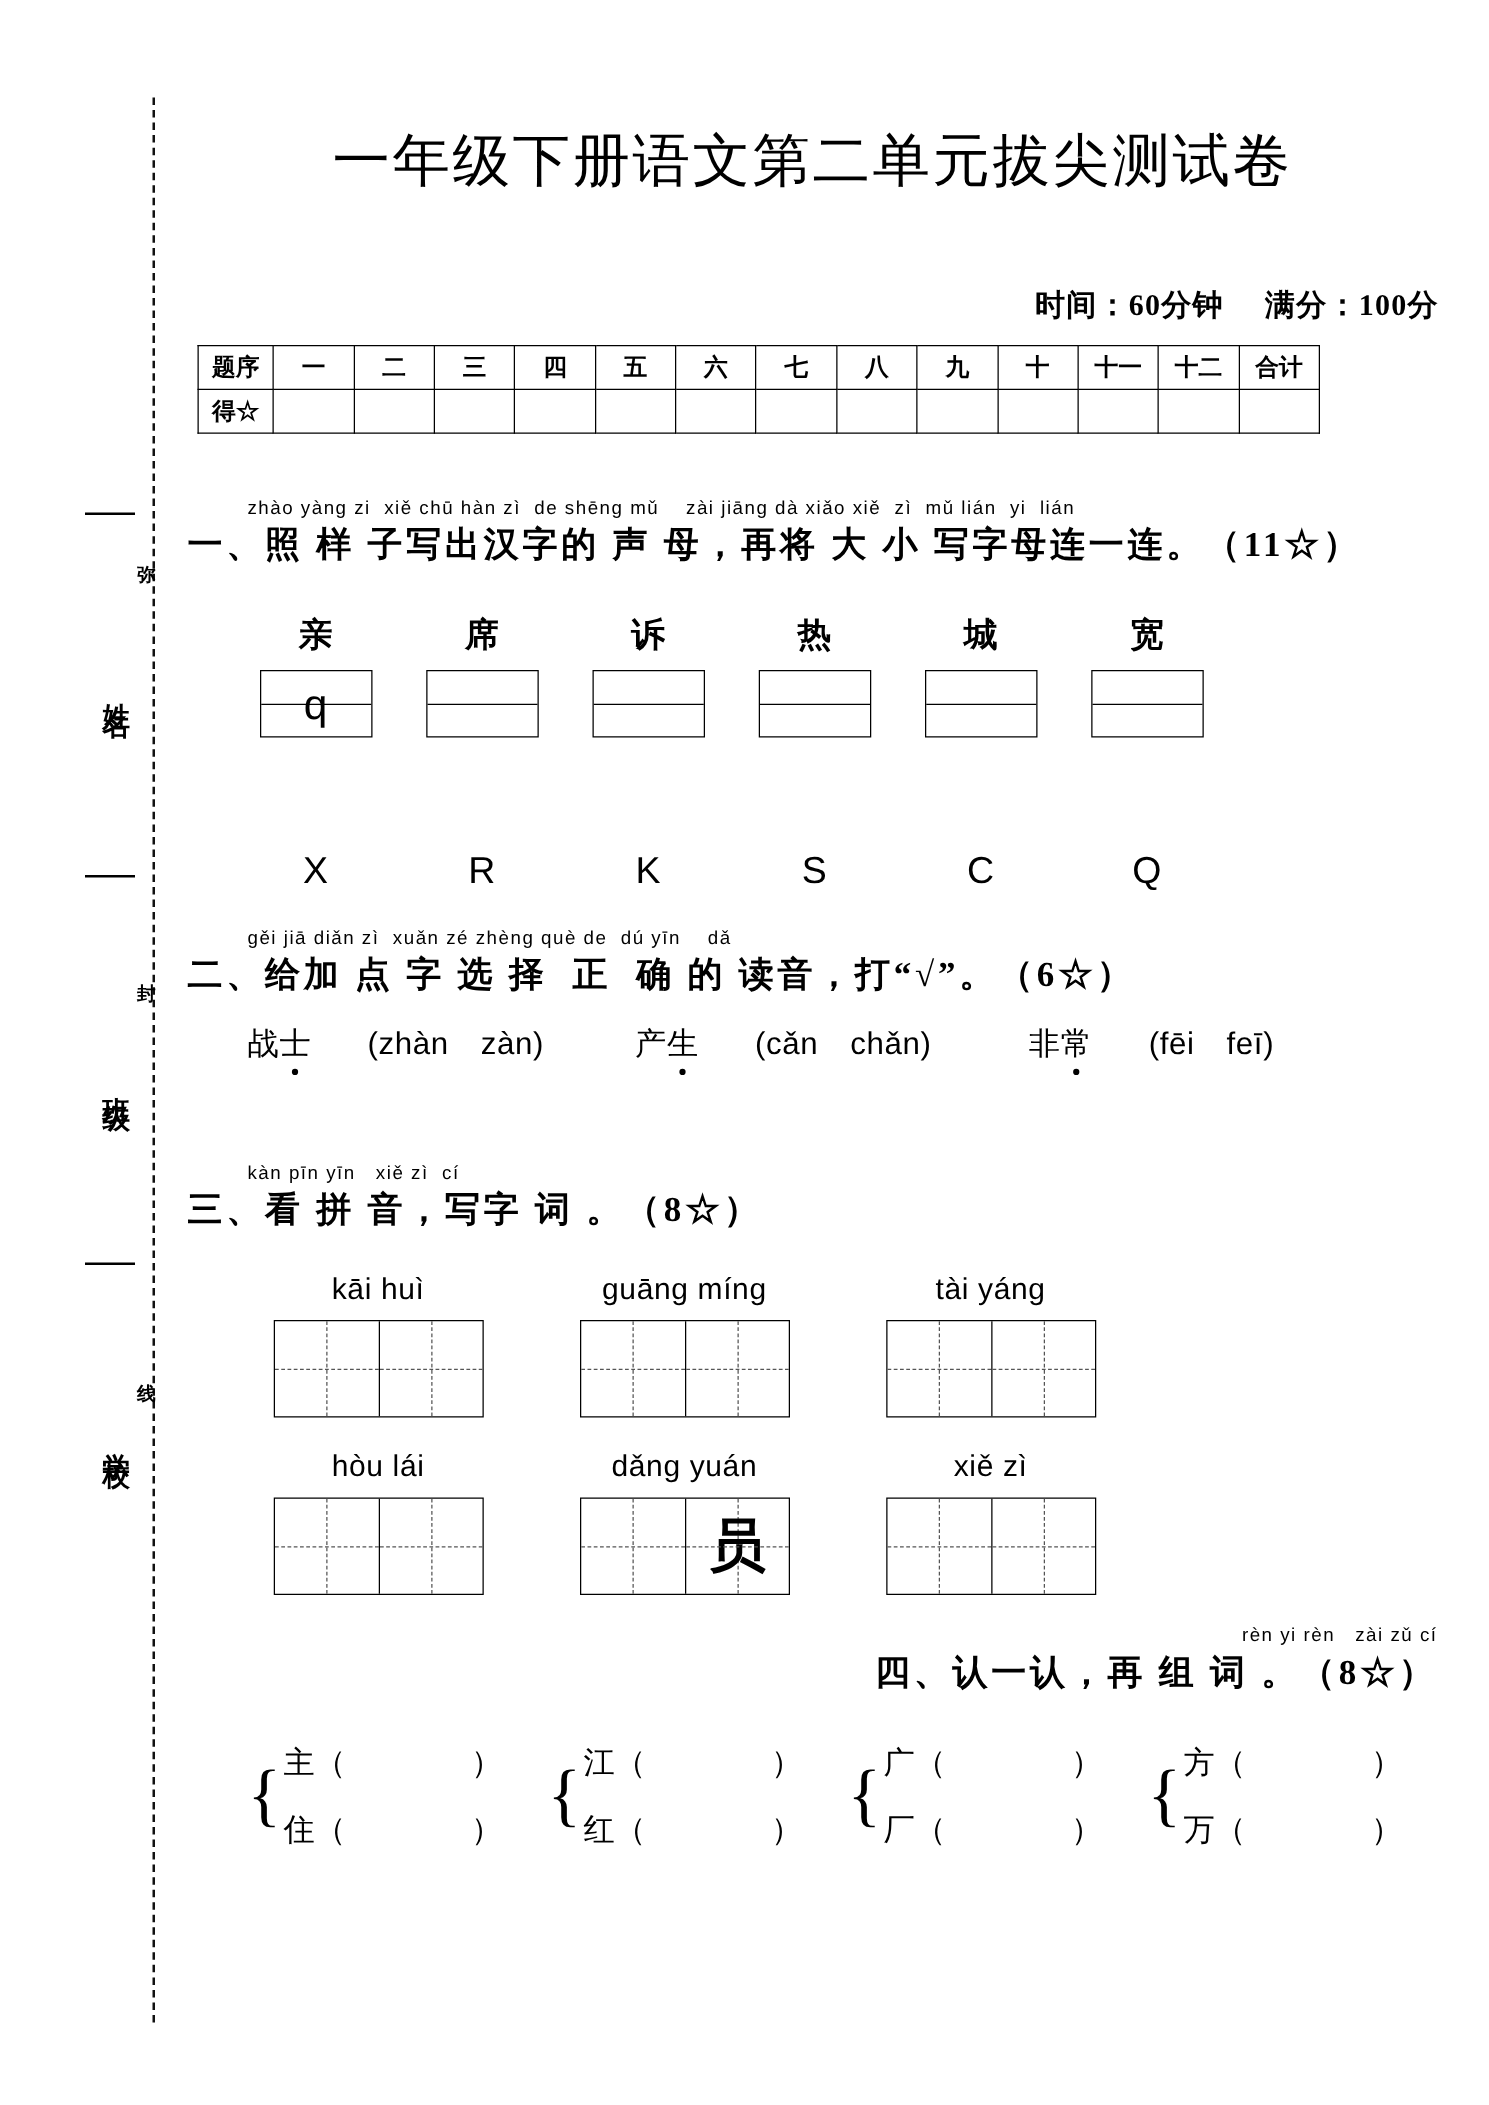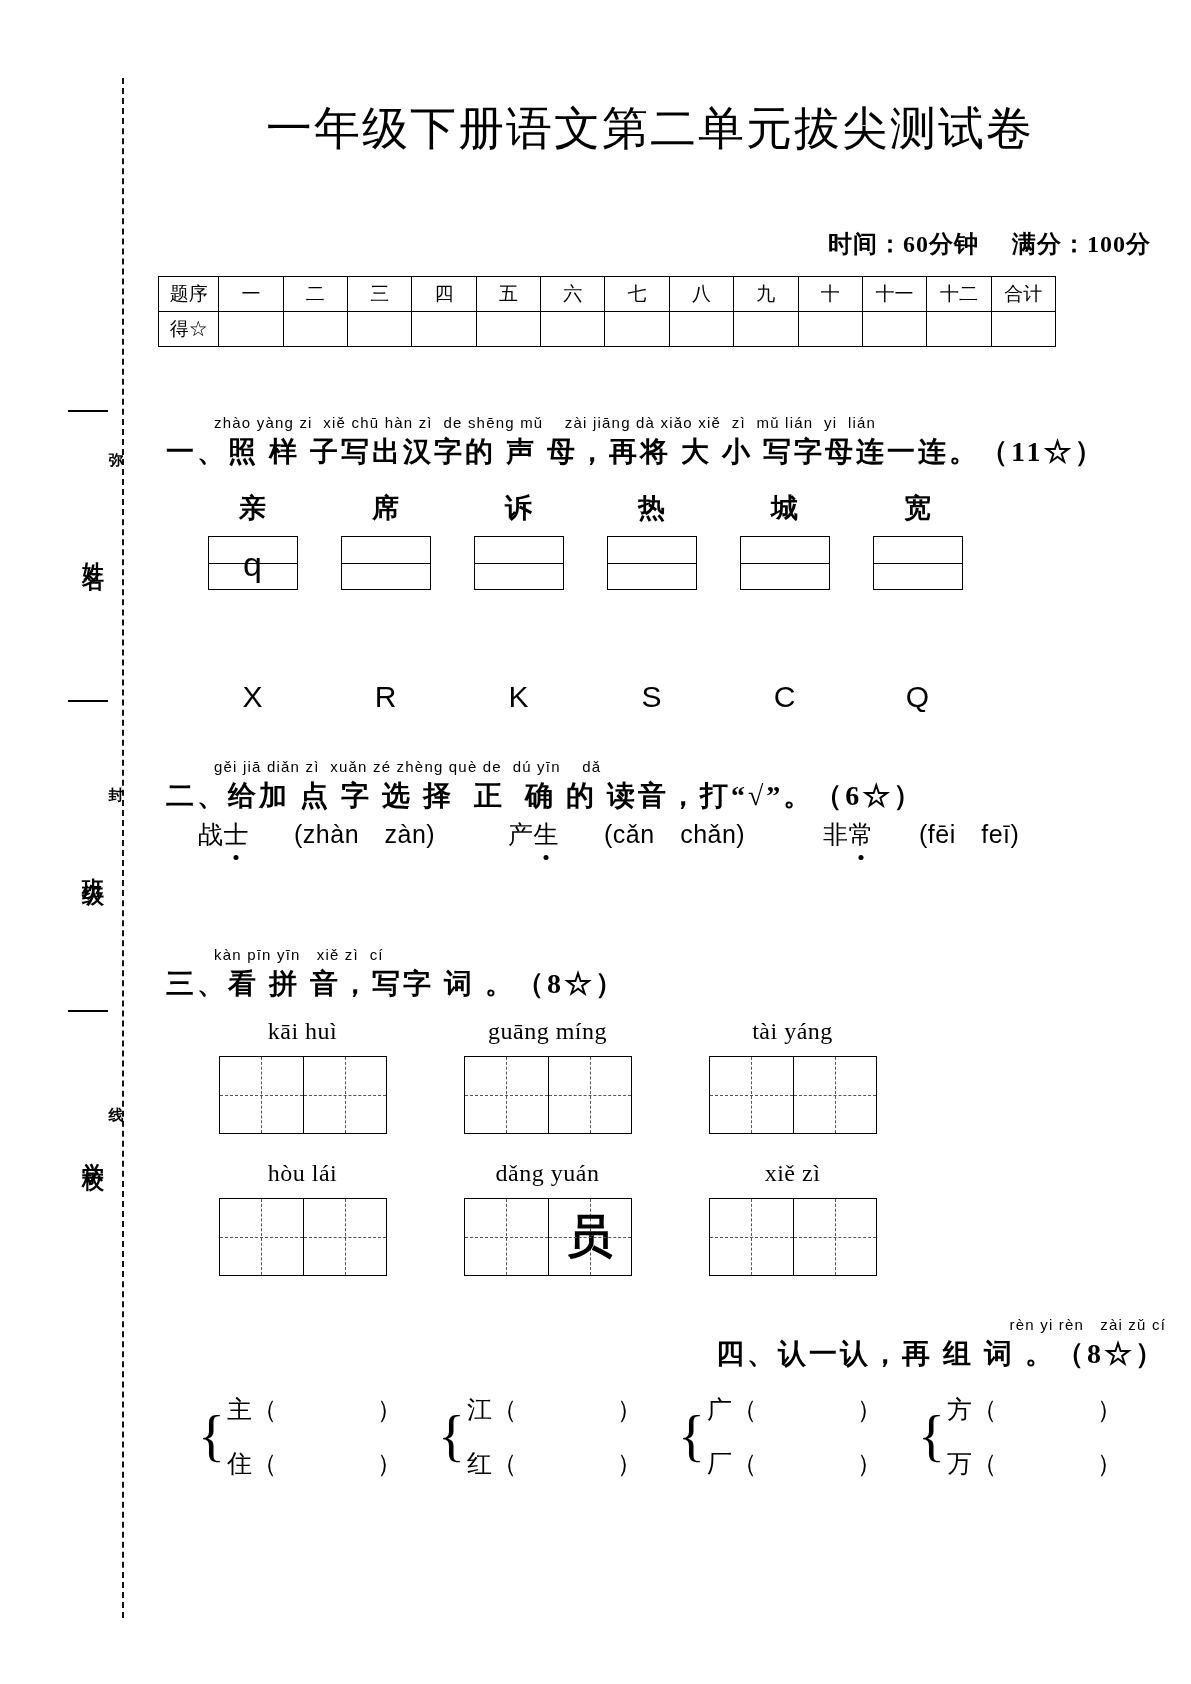--- a/index.html
+++ b/index.html
@@ -53,28 +53,28 @@
   
   #score-table{
     position:absolute;left:8px;top:276px;
     border-collapse:collapse;
     width:898px;
   }
   #score-table td{
     border:1.6px solid #000;
     height:34px;
     text-align:center;vertical-align:middle;
-    font-size:19px;font-weight:normal;
+    font-size:19px;font-weight:bold;
     font-family:"Liberation Serif","DejaVu Serif",serif;
     padding:0;
   }
   #score-table td.head-cell{width:58px;}
   #score-table td.num-cell{width:62px;}
   
-  .q-block{position:absolute;left:16px;width:1000px;margin-top:16px;}
+  .q-block{position:absolute;left:0;width:1000px;}
   .q-pinyin{
     font-family:"Liberation Sans","DejaVu Sans",sans-serif;
     font-size:15px;letter-spacing:1.2px;
     margin-left:48px;white-space:pre;
   }
   .q-title{
     font-size:28px;font-weight:bold;letter-spacing:3px;
     margin-top:2px;white-space:pre;
   }
   
@@ -117,21 +117,21 @@
   .q2-item .dotchar::after{
     content:"";position:absolute;left:50%;bottom:-9px;
     width:5px;height:5px;border-radius:50%;background:#000;
     transform:translateX(-50%);
   }
   .q2-pin{font-family:"Liberation Sans","DejaVu Sans",sans-serif;margin-left:45px;}
   
   .q3-row{position:absolute;left:30px;width:980px;display:flex;}
   .q3-cell{width:245px;text-align:center;}
   .q3-pin{
-    font-family:Liberation Serif, serif;
+    font-family:Liberation Sans, sans-serif;
     font-size:24px;letter-spacing:0.5px;height:34px;
   }
   .tianzi{
     width:168px;height:78px;margin:4px auto 0 auto;
     border:1.6px solid #000;display:flex;box-sizing:border-box;
     position:relative;
   }
   .tianzi .half{
     width:50%;height:100%;position:relative;box-sizing:border-box;
   }

